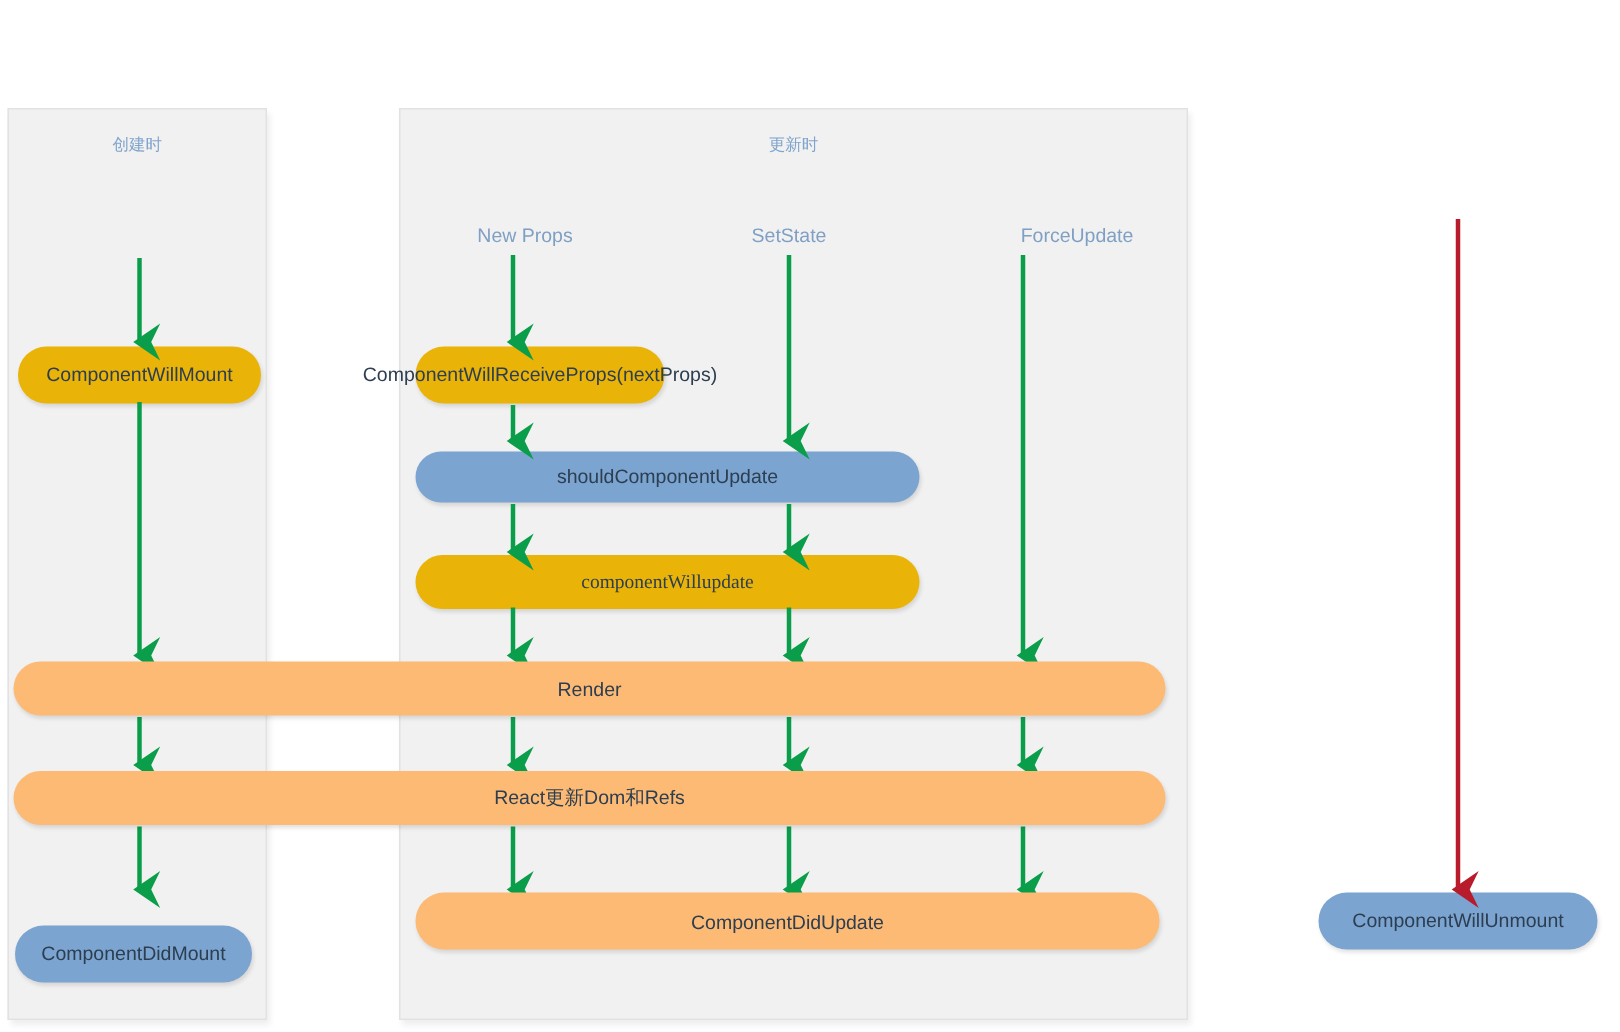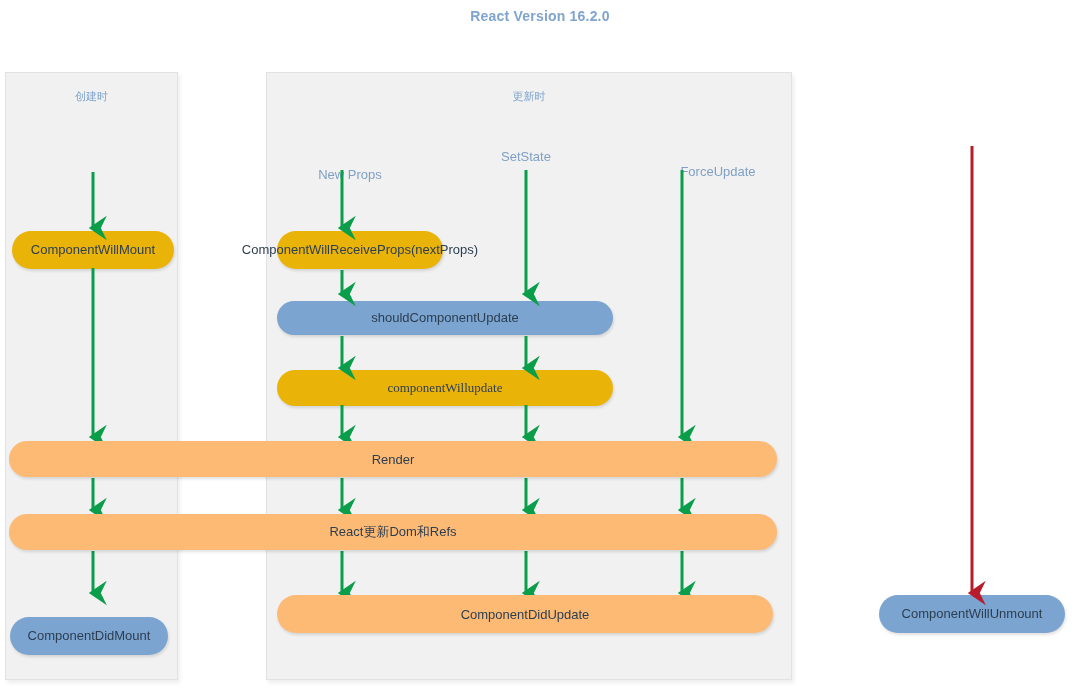--- a/index.html
+++ b/index.html
@@ -89,21 +89,20 @@
     overflow: visible;
     z-index: 2;
   }
   svg.arrows.under { z-index: 1; }
 </style>
 </head>
 <body>
 
 <div id="stage">
 
-  <div class="title">React Version 16.2.0</div>
 
   <div class="panel" style="left:5px; top:72px; width:171px; height:606px;">
     <div class="panel-title">创建时</div>
   </div>
 
   <div class="panel" style="left:266px; top:72px; width:524px; height:606px;">
     <div class="panel-title">更新时</div>
   </div>
 
 
@@ -141,23 +140,23 @@
 
       <line x1="682" y1="170" x2="682" y2="437" marker-end="url(#gA)"></line>
       <line x1="682" y1="478" x2="682" y2="510" marker-end="url(#gA)"></line>
       <line x1="682" y1="551" x2="682" y2="593" marker-end="url(#gA)"></line>
     </g>
     <g stroke="#b81c2c" stroke-width="3" fill="none">
       <line x1="972" y1="146" x2="972" y2="593" marker-end="url(#rA)"></line>
     </g>
   </svg>
 
-  <div class="entry-label" style="left:350px; top:149px;margin-top:18px;">New Props</div>
+  <div class="entry-label" style="left:350px; top:149px;">New Props</div>
   <div class="entry-label" style="left:526px; top:149px;">SetState</div>
-  <div class="entry-label" style="left:718px; top:164px;">ForceUpdate</div>
+  <div class="entry-label" style="left:718px; top:149px;">ForceUpdate</div>
 
 
   <div class="node green" style="left:12px; top:231px; width:162px; height:38px;">ComponentWillMount</div>
 
   <div class="node blue" style="left:10px; top:617px; width:158px; height:38px;">ComponentDidMount</div>
 
   <div class="node green" style="left:277px; top:231px; width:166px; height:38px; flex-direction:row;">
     <span>ComponentWillReceive</span>
     <span>Props(nextProps)</span>
   </div>

